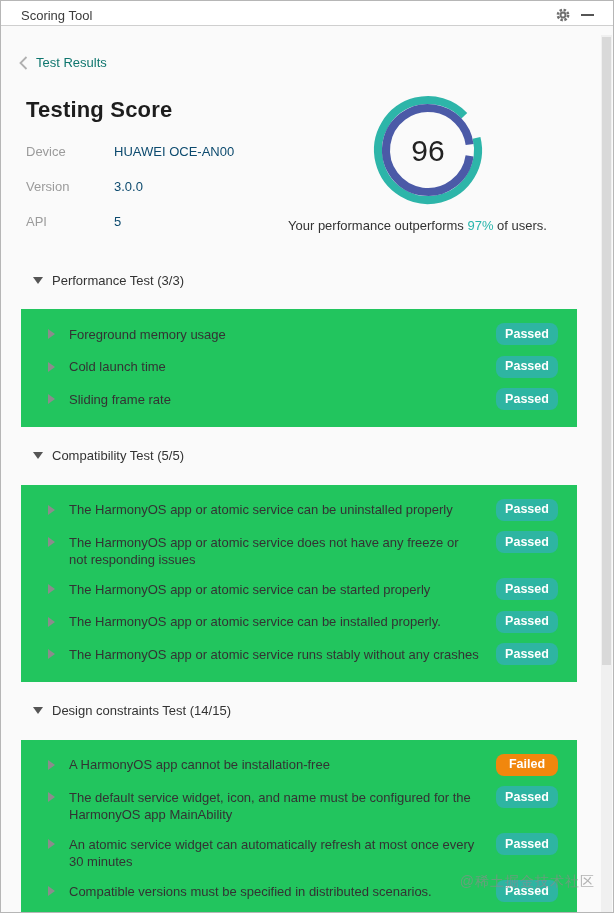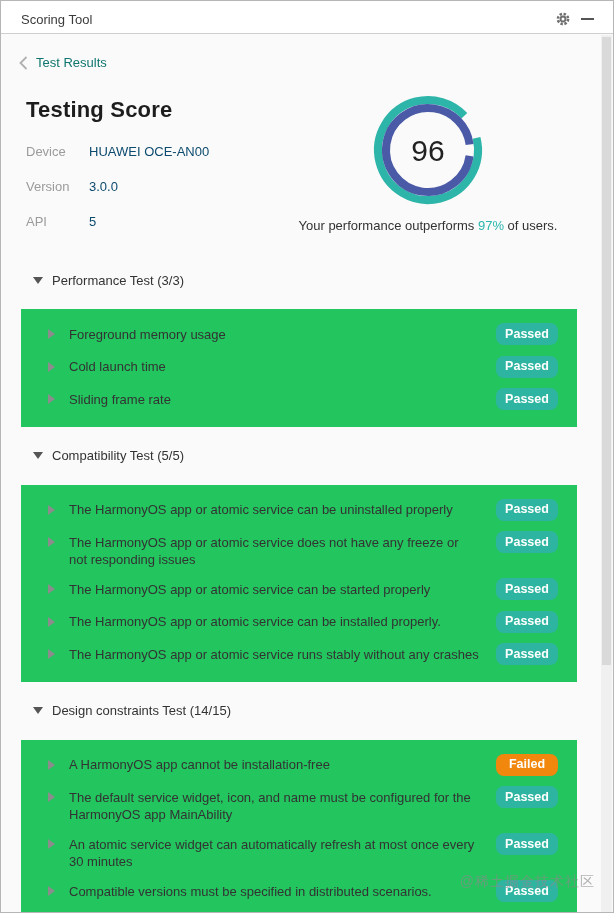--- a/index.html
+++ b/index.html
@@ -5,38 +5,38 @@
   html,body{margin:0;padding:0;background:#e8e8e8;}
   *{box-sizing:border-box;}
   .window{
     position:relative;width:614px;height:913px;margin:0 auto;
     background:#fafafa;border:1px solid #b6b6b6;overflow:hidden;
     font-family:"Liberation Sans","DejaVu Sans",sans-serif;
     font-size:13px;color:#333;
   }
   
   .titlebar{
-    position:absolute;top:0;left:0;right:0;height:33px;background:#fff;
+    position:absolute;top:0;left:0;right:0;height:25px;background:#fff;
     border-bottom:1px solid #cfcfcf;display:flex;align-items:center;
     padding:4px 14px 0 20px;
   }
   .titlebar .title{flex:1;font-size:13px;color:#3b3b3b;}
   .tb-btn{width:24px;height:24px;display:flex;align-items:center;justify-content:center;cursor:default;}
   .min-glyph{display:block;width:13px;height:2px;background:#555;}
   
   .content{position:absolute;top:34px;left:0;right:0;bottom:0;}
   .back-row{position:absolute;top:20px;left:18px;display:flex;align-items:center;gap:8px;}
   .back-row .back-label{color:#0f766e;}
   .page-heading{position:absolute;top:62px;left:25px;margin:0;font-size:22px;font-weight:bold;color:#1d1d1d;letter-spacing:.2px;}
   .info-grid{position:absolute;top:99px;left:25px;}
-  .info-row{height:35px;display:flex;align-items:center;}
+  .info-row{height:35px;display:flex;align-items:center;gap:25px;}
   .info-label{width:63px;color:#9b9b9b;}
   .info-value{color:#0c4a6e;}
   
-  .gauge-wrap{position:absolute;left:287px;top:56px;width:280px;text-align:center;}
+  .gauge-wrap{position:absolute;left:287px;top:56px;width:280px;}
   .gauge-wrap svg{display:block;margin:0 auto;}
   .score-num{font-size:30px;fill:#222;font-family:"Liberation Sans",sans-serif;}
   .outperform{margin-top:9px;font-size:13px;color:#333;}
   .outperform .pct{font-weight:normal;}
   
   .sections{position:absolute;top:235px;left:0;right:0;}
   .section-header{display:flex;align-items:center;gap:9px;margin:0 0 19px 32px;height:20px;cursor:default;}
   .tri-down{width:0;height:0;border-left:5px solid transparent;border-right:5px solid transparent;border-top:7px solid #555;}
   .section-title{color:#333;}
   .section + .section{margin-top:19px;}

